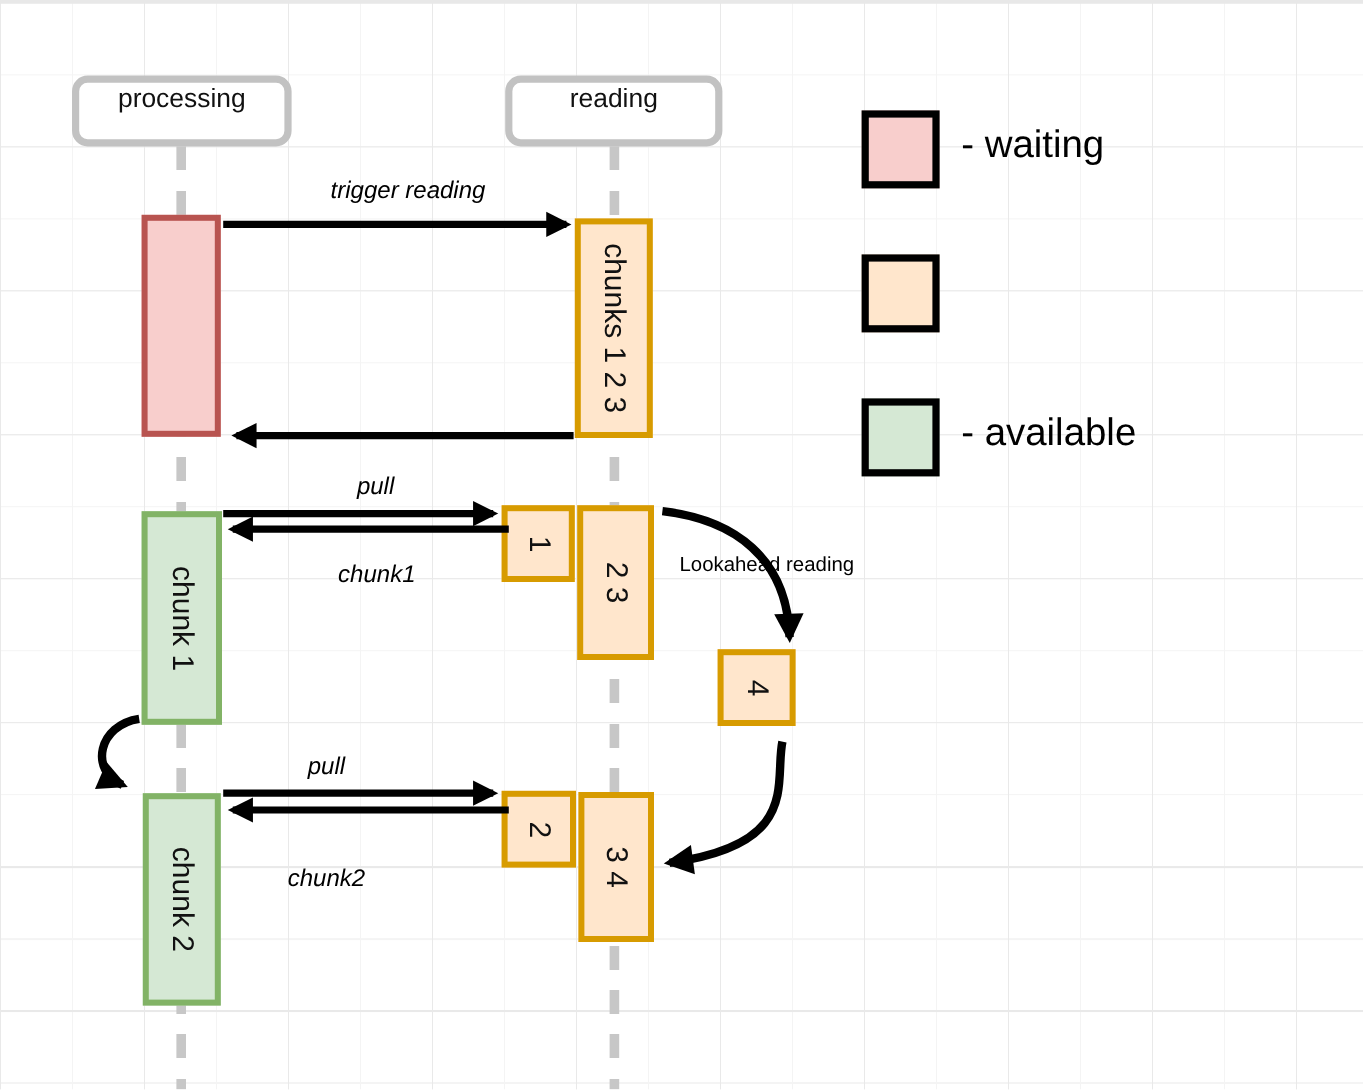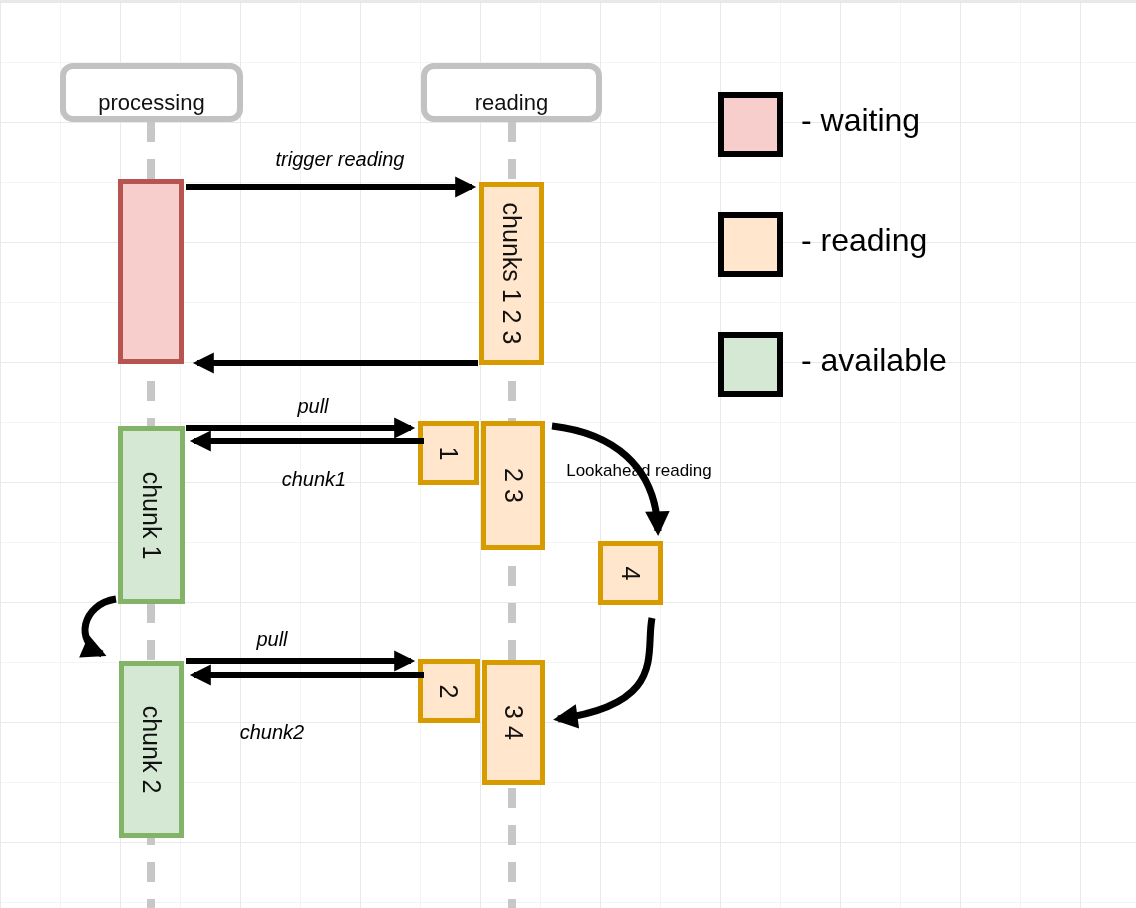--- a/index.html
+++ b/index.html
@@ -22,21 +22,21 @@
   
   .lifeline{
     width:8px;z-index:1;
     background:repeating-linear-gradient(to bottom,#c7c7c7 0 20px, transparent 20px 37px);
   }
 
   
   .hdr{
     box-sizing:border-box;
     background:#ffffff;border:6px solid #c2c2c2;border-radius:13px;
-    display:flex;align-items:flex-end;justify-content:center;
+    display:flex;align-items:flex-start;justify-content:center;
     font-size:22px;color:#111;z-index:2;
   }
 
   
   .box{
     box-sizing:border-box;border:5px solid;z-index:2;
     display:flex;align-items:center;justify-content:center;
   }
   .box span{transform:rotate(90deg);white-space:nowrap;font-size:25px;color:#111;}
   .c-wait{background:#F8CECC;border-color:#B85450;}
@@ -123,18 +123,17 @@
     <path d="M424,675 L194,675" stroke="#000" stroke-width="6" fill="none" marker-end="url(#ah)"></path>
     <path d="M552,426 C612,433 656,465 658,531" stroke="#000" stroke-width="7" fill="none" marker-end="url(#ah)"></path>
     <path d="M652,618 C645,652 668,704 558,719" stroke="#000" stroke-width="7" fill="none" marker-end="url(#ah)"></path>
     <path d="M116,599 C82,604 74,642 102,654" stroke="#000" stroke-width="7" fill="none" marker-end="url(#ah)"></path>
   </svg>
 
   <div class="abs sw c-wait" style="left:718px;top:92px;"></div>
   <div class="abs legend-label" style="left:801px;top:102px;">- waiting</div>
 
   <div class="abs sw c-read" style="left:718px;top:212px;"></div>
-  <div class="abs legend-label" style="left:801px;top:222px;">- reading</div>
 
   <div class="abs sw c-proc" style="left:718px;top:332px;"></div>
   <div class="abs legend-label" style="left:801px;top:342px;">- available</div>
 
 </div>
 
 </body></html>

